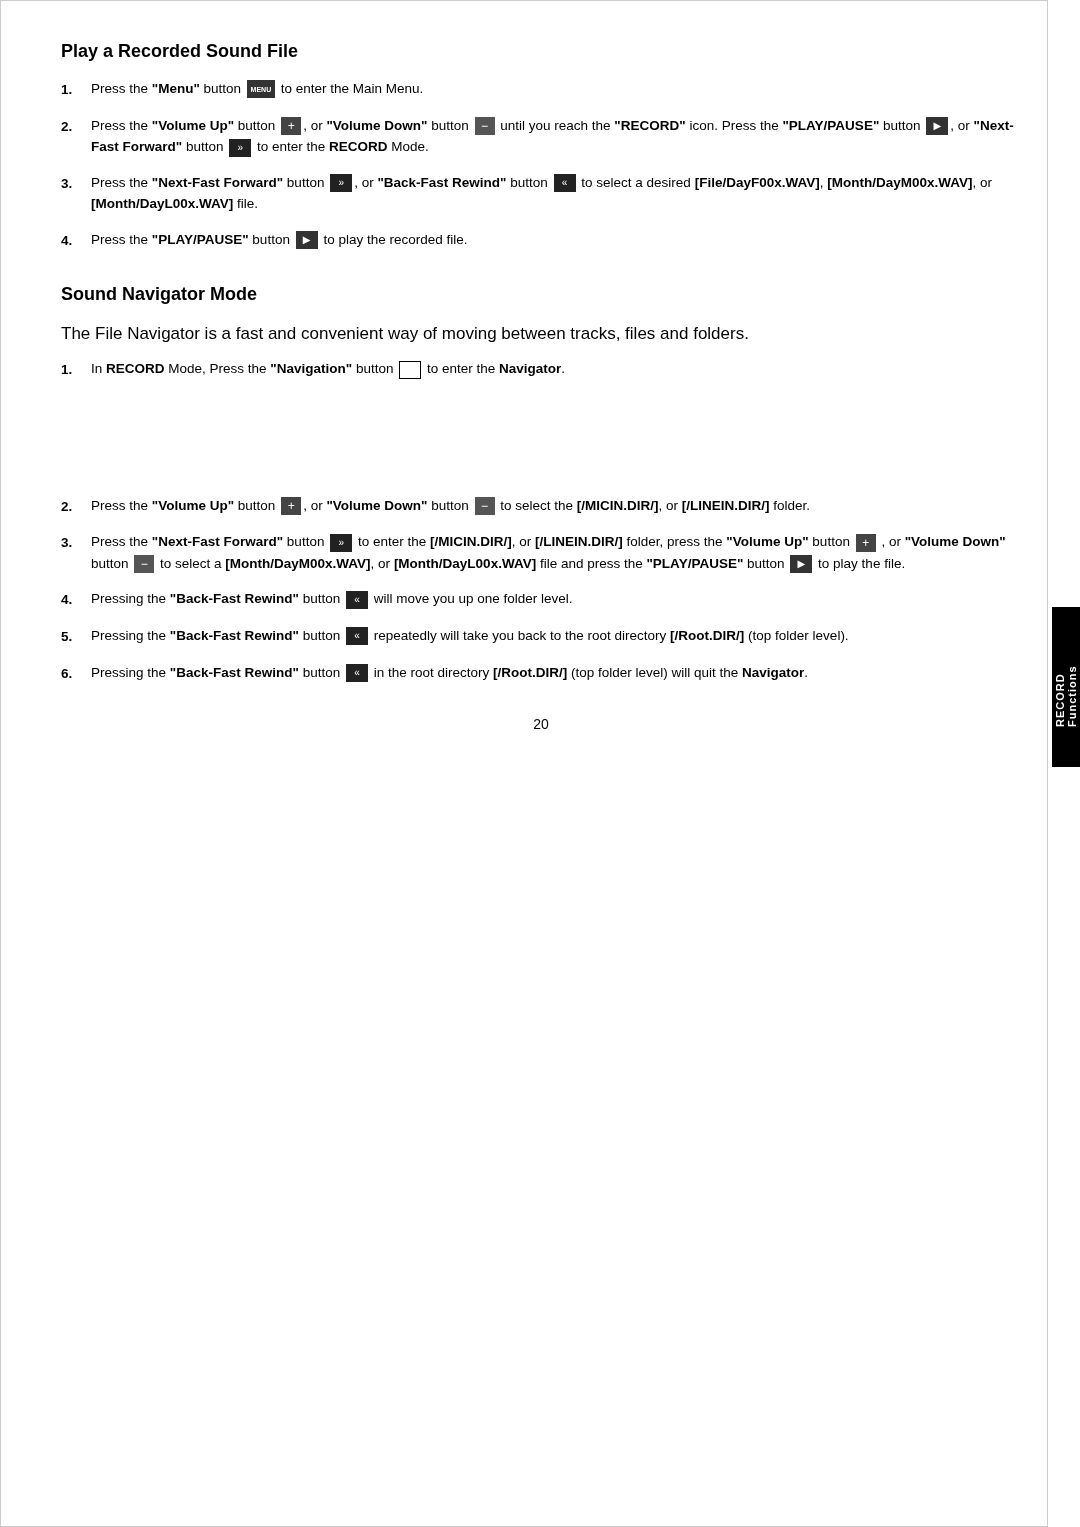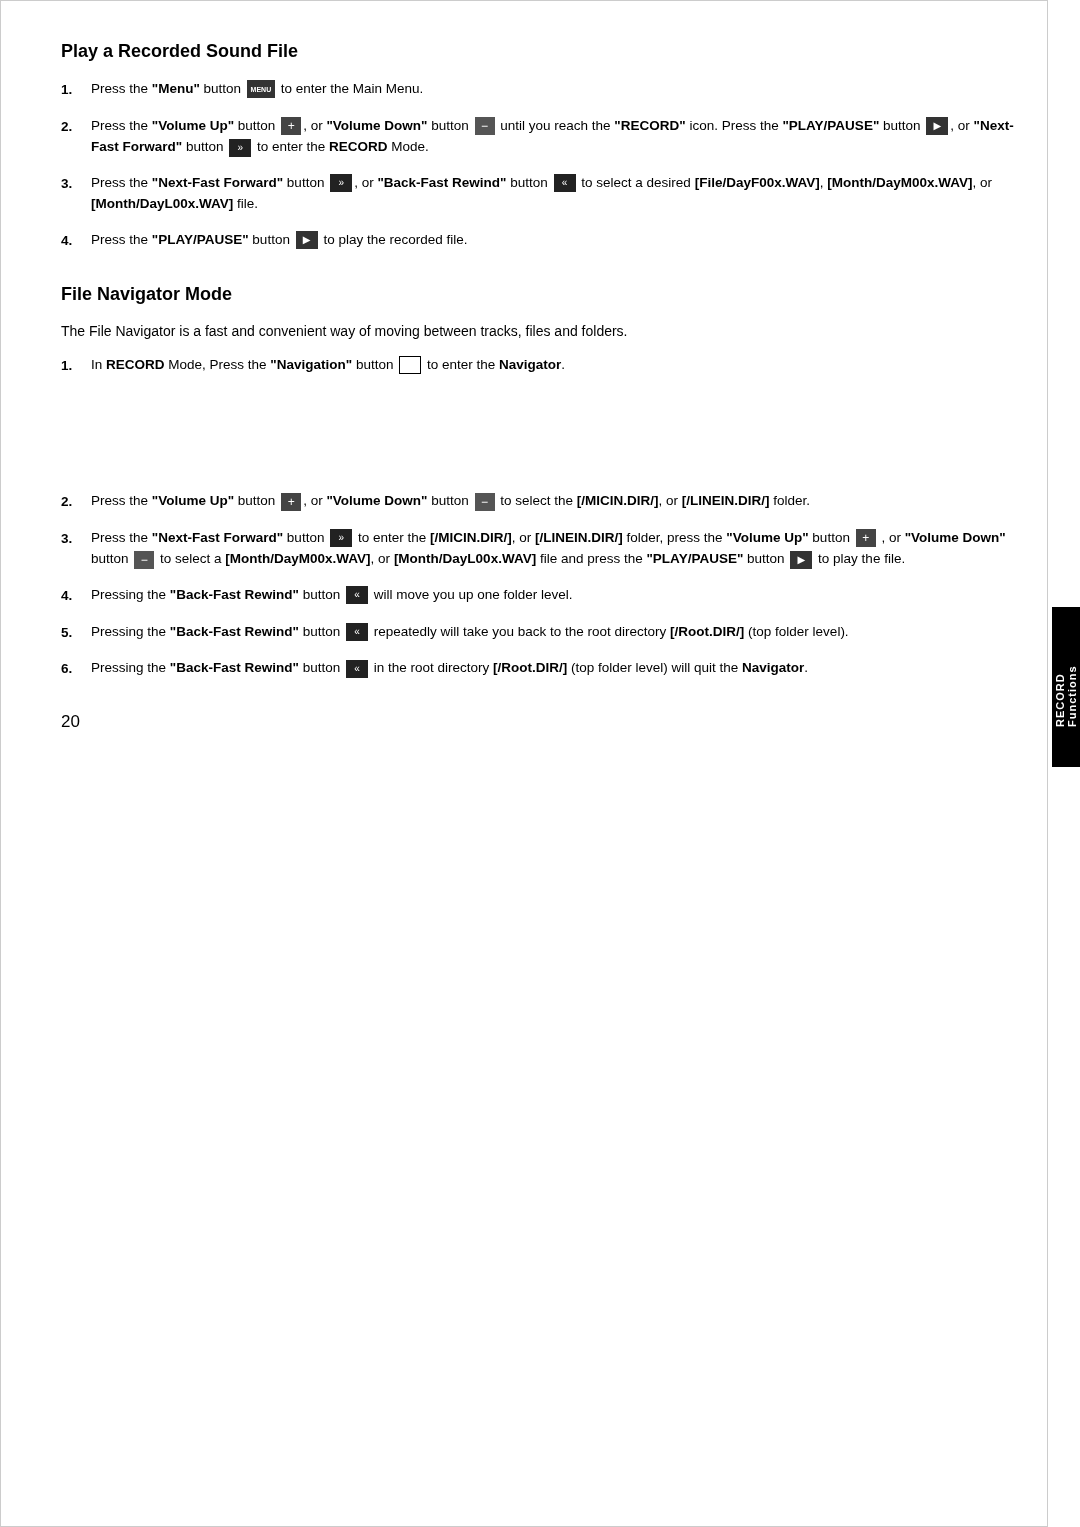--- a/index.html
+++ b/index.html
@@ -57,21 +57,21 @@
       font-weight: bold;
       margin-bottom: 16px;
       margin-top: 0;
     }
 
     .section {
       margin-bottom: 32px;
     }
 
     .intro-text {
-      font-size: 14px;
+      font-size: 17px;
       margin-bottom: 12px;
       line-height: 1.5;
     }
 
     ol {
       list-style: none;
       counter-reset: item;
       padding-left: 0;
     }
 
@@ -176,22 +176,22 @@
       margin: 0 2px;
     }
 
     .icon-symbol {
       color: #fff;
       font-size: 12px;
       line-height: 1;
     }
 
     .page-number {
-      text-align: left;
-      font-size: 17px;
+      text-align: center;
+      font-size: 14px;
       margin-top: 30px;
     }
 
     p { margin-bottom: 0; }
 
     .spacer {
       height: 100px;
     }
   </style>
 </head>
@@ -255,21 +255,21 @@
             <span class="btn-icon-play">
                 <span class="icon-symbol" style="font-size:10px;">▶</span>
               </span>
             to play the recorded file.
           </span>
         </li>
       </ol>
     </div>
 
     <div class="section">
-      <h2>File Navigator Mode</h2>
+      <h2>Sound Navigator Mode</h2>
       <p class="intro-text">The File Navigator is a fast and convenient way of moving between tracks, files and folders.</p>
       <ol>
         <li>
           <span class="li-content">
             In <strong>RECORD</strong> Mode, Press the
             <strong>"Navigation"</strong> button
             <span class="btn-icon-nav"></span>
             to enter the <strong>Navigator</strong>.
           </span>
         </li>

